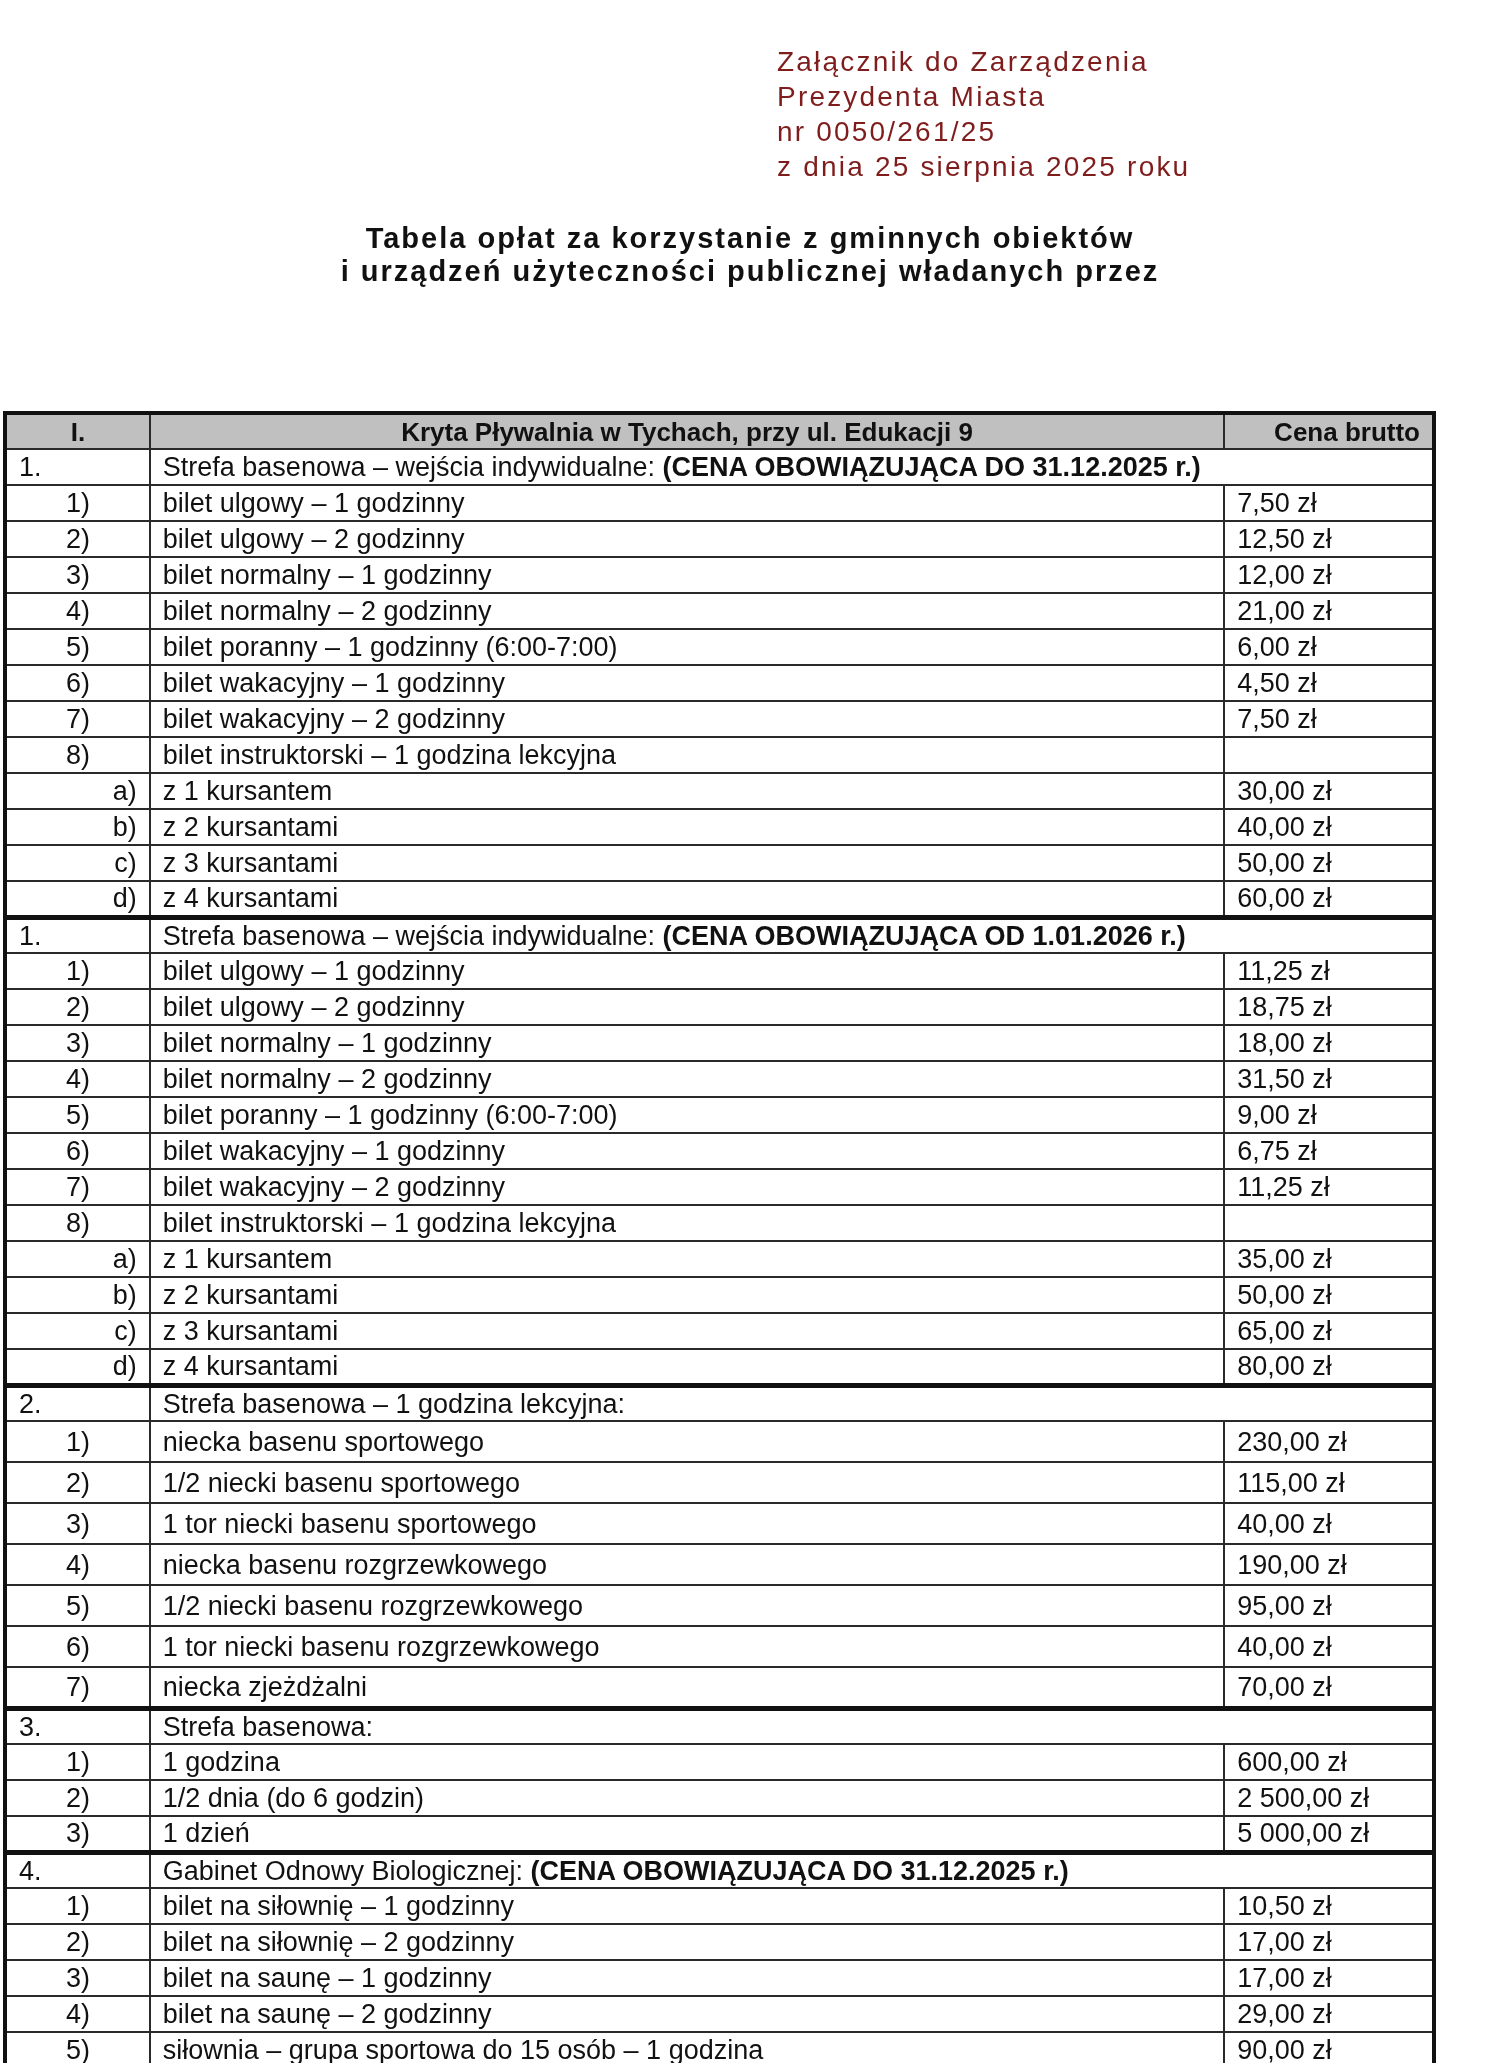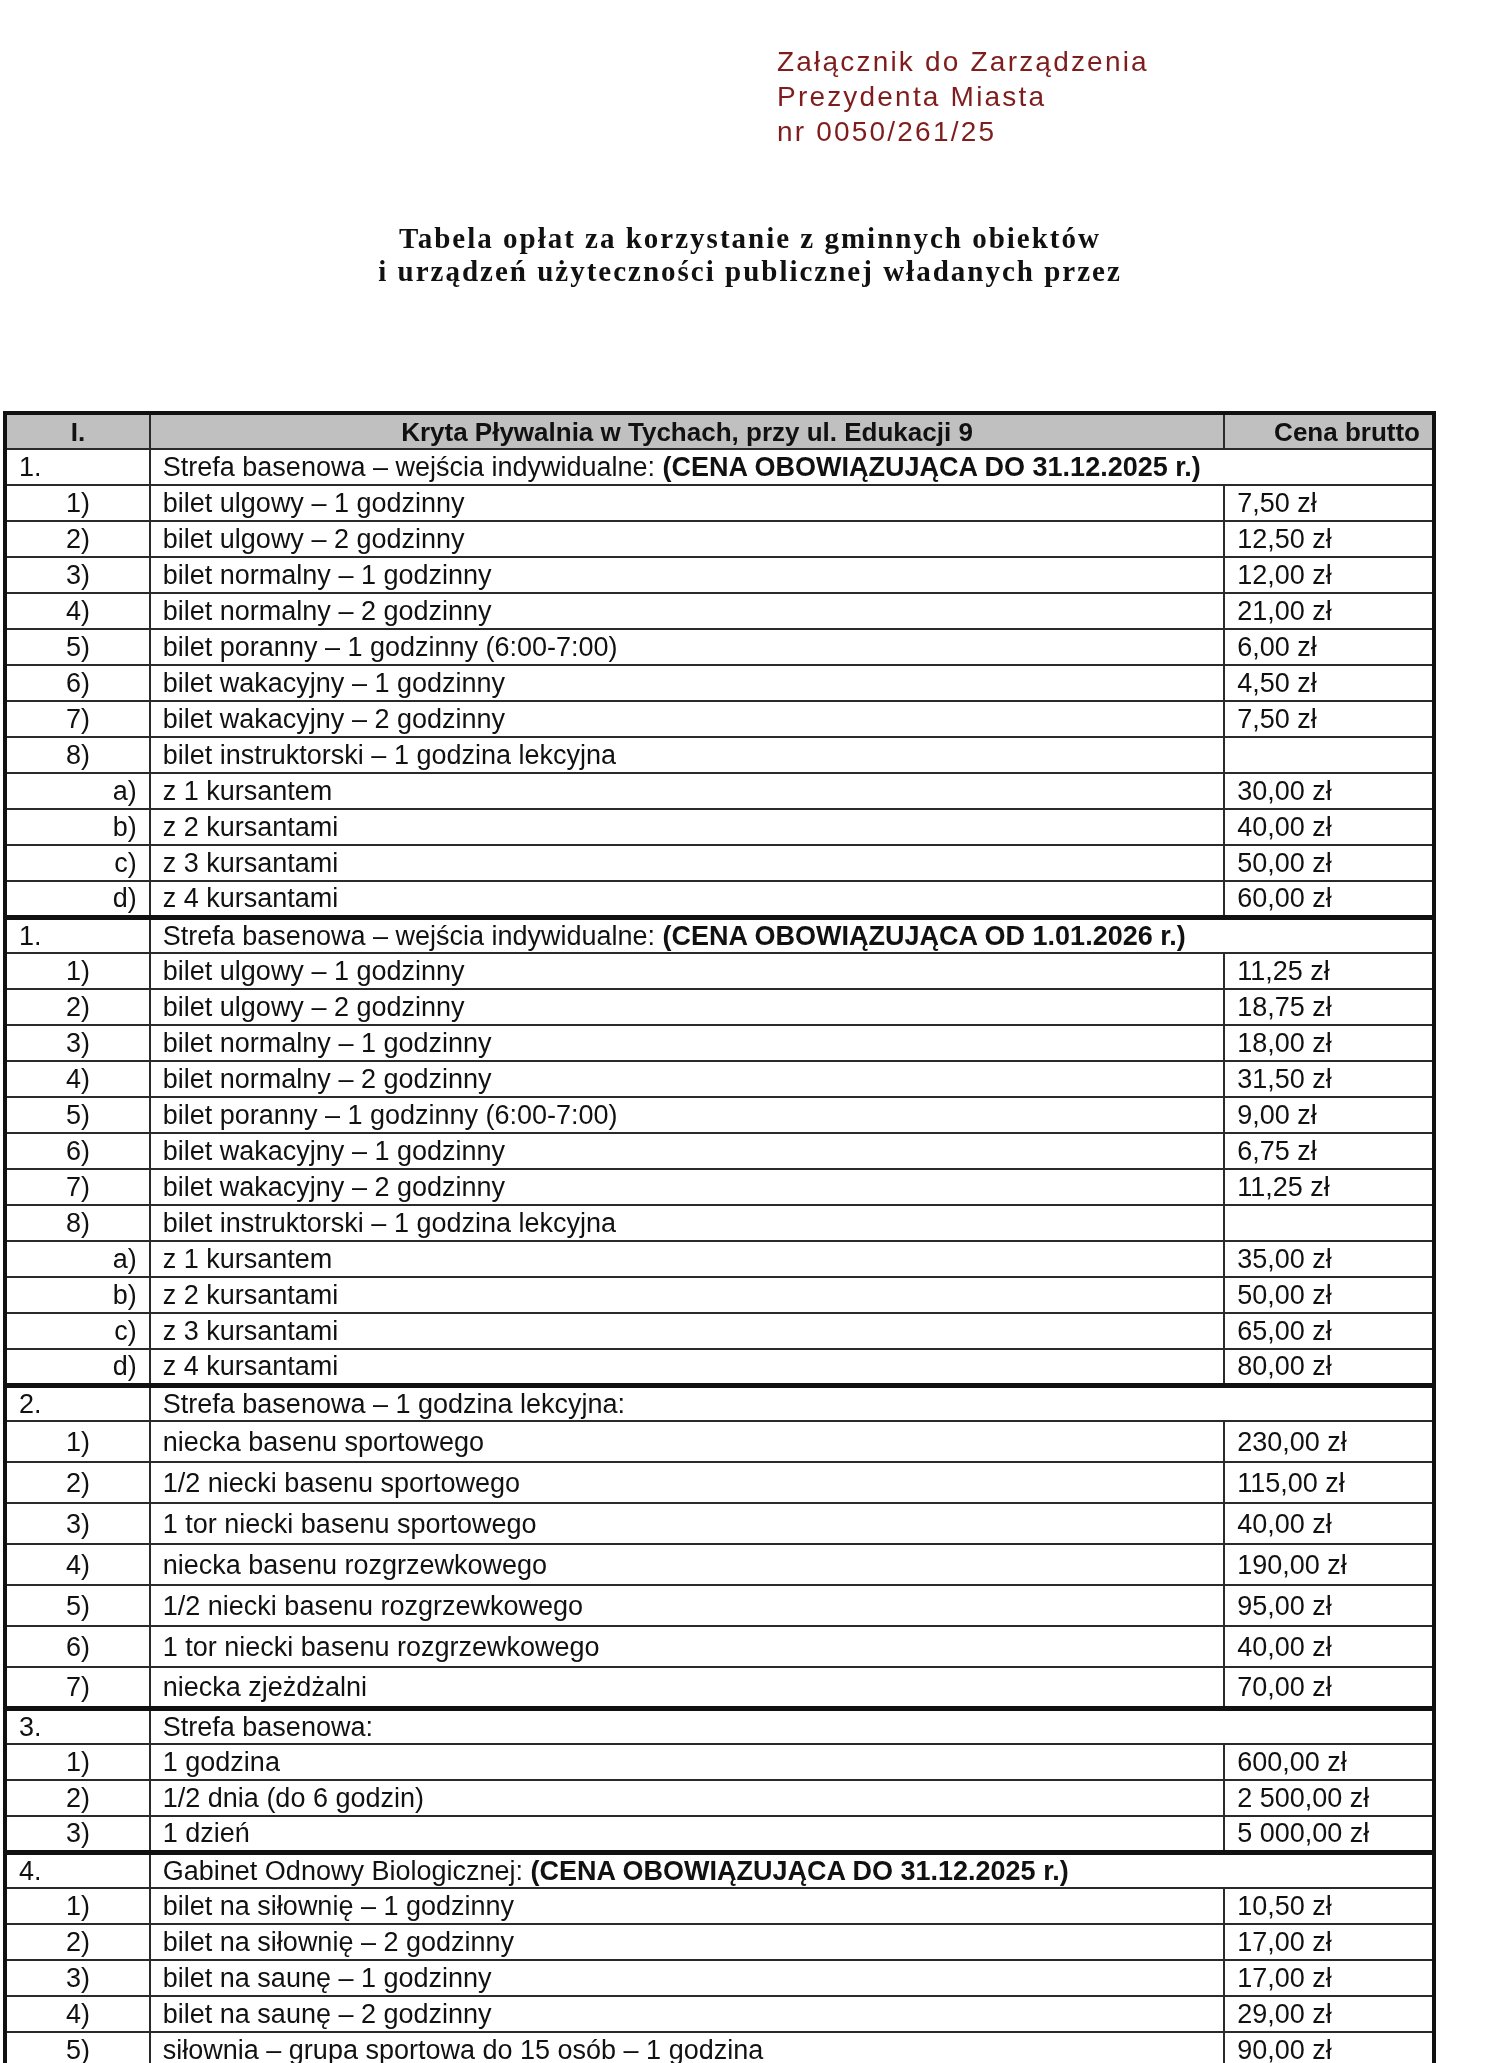--- a/index.html
+++ b/index.html
@@ -9,21 +9,21 @@
   .attachment {
     position: absolute; left: 777px; top: 44px;
     font-size: 28px; line-height: 35px; letter-spacing: 2.2px; color: #7f1d1d;
   }
   .attachment div { white-space: nowrap; }
 
   .doc-title {
     position: absolute; left: 0; top: 222px; width: 1500px;
     padding-left: 135px; padding-right: 135px;
     text-align: center; font-weight: bold; font-size: 29px; line-height: 33px;
-    letter-spacing: 2px; color: #111; font-family: Liberation Serif, serif;
+    letter-spacing: 2px; color: #111;
   }
   .doc-title div { white-space: nowrap; }
 
   table.fees {
     position: absolute; left: 3px; top: 411px; width: 1433px;
     border-collapse: collapse; font-size: 27px; color: #111;
     border: 4px solid #111;
   }
   table.fees td, table.fees th {
     border: 2px solid #2a2a2a; padding: 0 12px; height: 36px; line-height: 30px;
@@ -49,20 +49,21 @@
   tr.tall td { height: 41px; }
   tr.section-row td.section-desc { border-right: 4px solid #111; }
 </style>
 </head>
 <body>
 
 <div class="attachment">
   <div>Załącznik do Zarządzenia</div>
   <div>Prezydenta Miasta</div>
   <div>nr 0050/261/25</div>
+  <div>z dnia 25 sierpnia 2025 roku</div>
 </div>
 
 <div class="doc-title">
   <div>Tabela opłat za korzystanie z gminnych obiektów</div>
   <div>i urządzeń użyteczności publicznej władanych przez</div>
 </div>
 
 <table class="fees">
   <colgroup>
     <col class="c-no">

